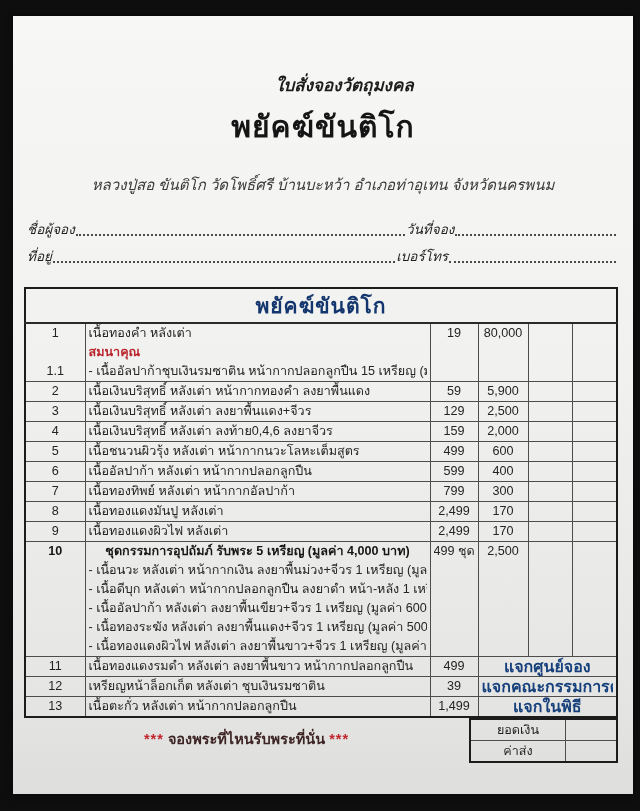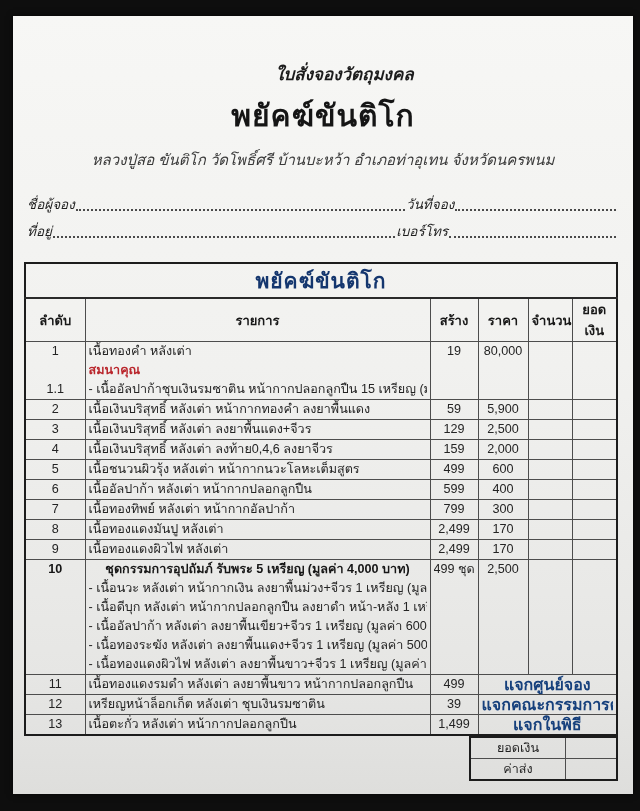--- a/index.html
+++ b/index.html
@@ -8,23 +8,23 @@
     background:#0e0e0e;
     font-family:"Liberation Sans","DejaVu Sans",sans-serif;
   }
   .paper{
     position:absolute;left:13px;top:16px;width:620px;height:778px;
     background:linear-gradient(180deg,#f7f7f5 0%,#f1f1ef 45%,#e6e6e4 85%,#dededc 100%);
     box-shadow:0 0 6px rgba(0,0,0,.6);
     color:#232323;
   }
   
-  .h-form-type{margin-top:44px;text-align:center;font-size:17px;font-weight:bold;font-style:italic;color:#1c1c1c;padding-left:43px;}
+  .h-form-type{margin-top:55px;text-align:center;font-size:17px;font-weight:bold;font-style:italic;color:#1c1c1c;padding-left:43px;}
   .h-title{margin-top:5px;text-align:center;font-size:30px;font-weight:bold;color:#151515;letter-spacing:1px;}
-  .h-subtitle{margin-top:9px;text-align:center;font-size:15px;font-style:italic;color:#3a3a3a;}
+  .h-subtitle{margin-top:23px;text-align:center;font-size:15px;font-style:italic;color:#3a3a3a;}
   
   .form-block{margin:16px 16px 0 14px;font-style:italic;}
   .form-row{display:flex;align-items:flex-end;height:27px;font-size:13.5px;color:#1f1f1f;}
   .dots{border-bottom:2px dotted #4a4a4a;margin:0 1px 4px 1px;}
   .dots.long{flex:2.05;}
   .dots.short{flex:1;}
   
   table.order{border-collapse:collapse;margin:20px 0 0 11px;table-layout:fixed;width:592px;
     border:2px solid #1c1c1c;background:transparent;}
   table.order td,table.order th{border:1px solid #4d4d4d;padding:0 3px;vertical-align:middle;}
@@ -79,28 +79,20 @@
         <col style="width:345px">
         <col style="width:48px">
       <col style="width:50px">
         <col style="width:44px">
         <col style="width:45px">
     </colgroup>
     <thead>
       <tr>
         <td class="t-title" colspan="6">พยัคฆ์ขันติโก</td>
       </tr>
-      <tr>
-          <th class="col-h">ลำดับ</th>
-          <th class="col-h">รายการ</th>
-          <th class="col-h">สร้าง</th>
-          <th class="col-h">ราคา</th>
-          <th class="col-h">จำนวน</th>
-          <th class="col-h">ยอดเงิน</th>
-        </tr>
     </thead>
     <tbody>
         <tr class="vtop">
           <td class="c-no">
             <div class="ln">1</div>
             <div class="ln"></div>
             <div class="ln">1.1</div>
           </td>
           <td class="c-item">
             <div class="ln">เนื้อทองคำ หลังเต่า</div>
@@ -345,20 +337,25 @@
           </td>
           <td colspan="3" class="c-note">
             <div class="ln">แจกในพิธี</div>
           </td>
         </tr>
       </tbody>
   </table>
 
   <div class="footer">
     <div class="notes">
+      <div class="note-line">
+        <span class="stars">***</span>
+        <span>จองพระที่ไหนรับพระที่นั่น</span>
+        <span class="stars">***</span>
+      </div>
     </div>
     <table class="summary">
       <tbody>
           <tr>
             <td class="s-label">ยอดเงิน</td>
             <td class="s-value"></td>
           </tr>
           <tr>
             <td class="s-label">ค่าส่ง</td>
             <td class="s-value"></td>

